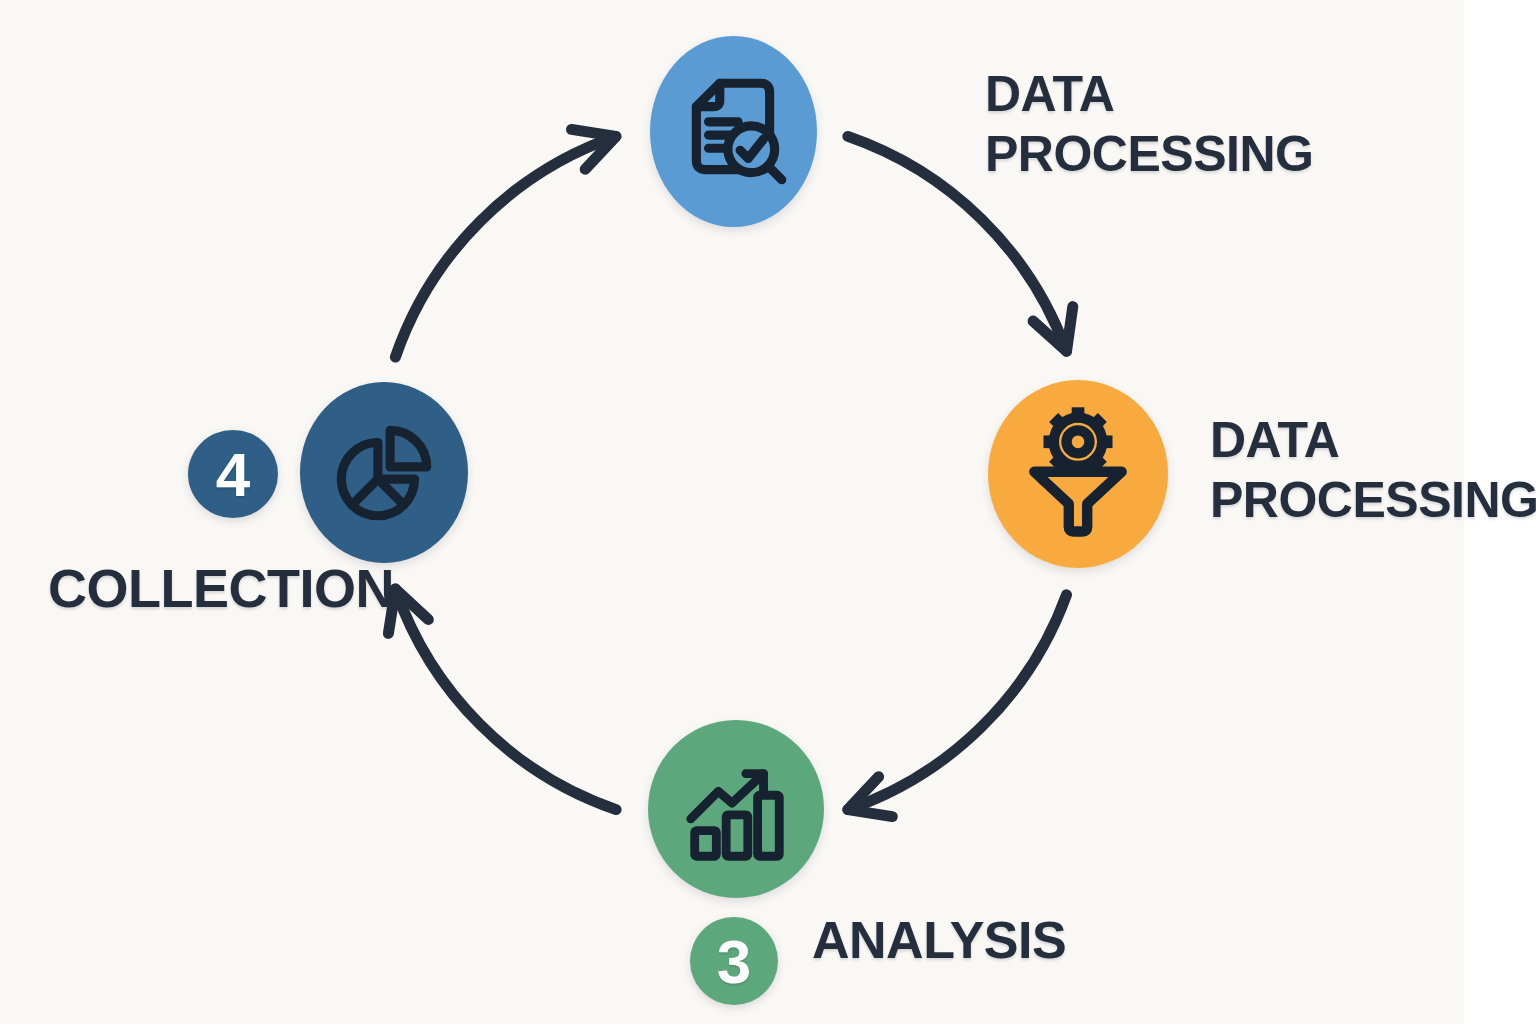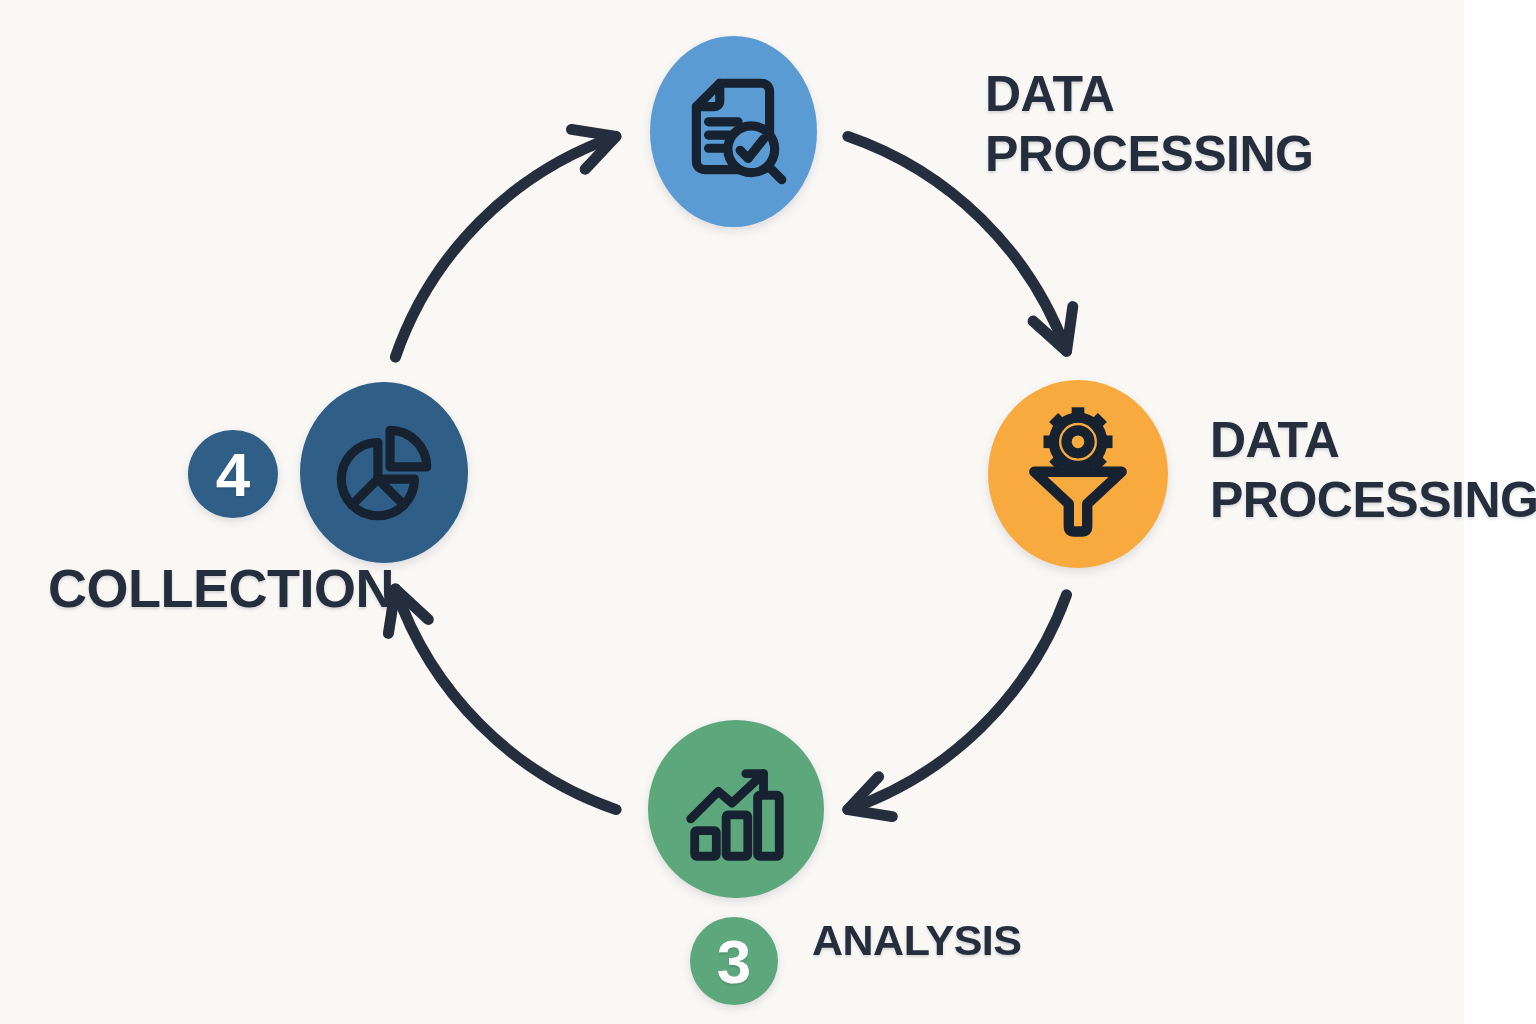--- a/index.html
+++ b/index.html
@@ -48,21 +48,21 @@
     box-shadow: 0 3px 8px rgba(40,50,70,0.15);
     text-shadow: 0 2px 2px rgba(0,0,0,0.12);
   }
   
   .circle-collection { left: 650px; top: 36px;  width: 167px; height: 191px; }
   .circle-processing { left: 988px; top: 380px; width: 180px; height: 188px; }
   .circle-analysis   { left: 648px; top: 720px; width: 176px; height: 178px; }
   .circle-reporting  { left: 300px; top: 382px; width: 168px; height: 181px; }
   .label-collection  { left: 985px;  top: 64px;  font-size: 50px; }
   .label-processing  { left: 1210px; top: 410px; font-size: 50px; }
-  .label-analysis    { left: 812px;  top: 910px; font-size: 43px; }
+  .label-analysis    { left: 812px;  top: 910px; font-size: 52px; }
   .label-reporting   { left: 48px;   top: 558px; font-size: 54px; }
   .badge-analysis    { left: 690px; top: 917px; width: 88px; height: 88px; }
   .badge-reporting   { left: 188px; top: 430px; width: 90px; height: 88px; }
 </style>
 </head>
 <body>
 
 <div class="canvas">
 
   <svg class="arrows-layer" viewBox="0 0 1536 1024">

